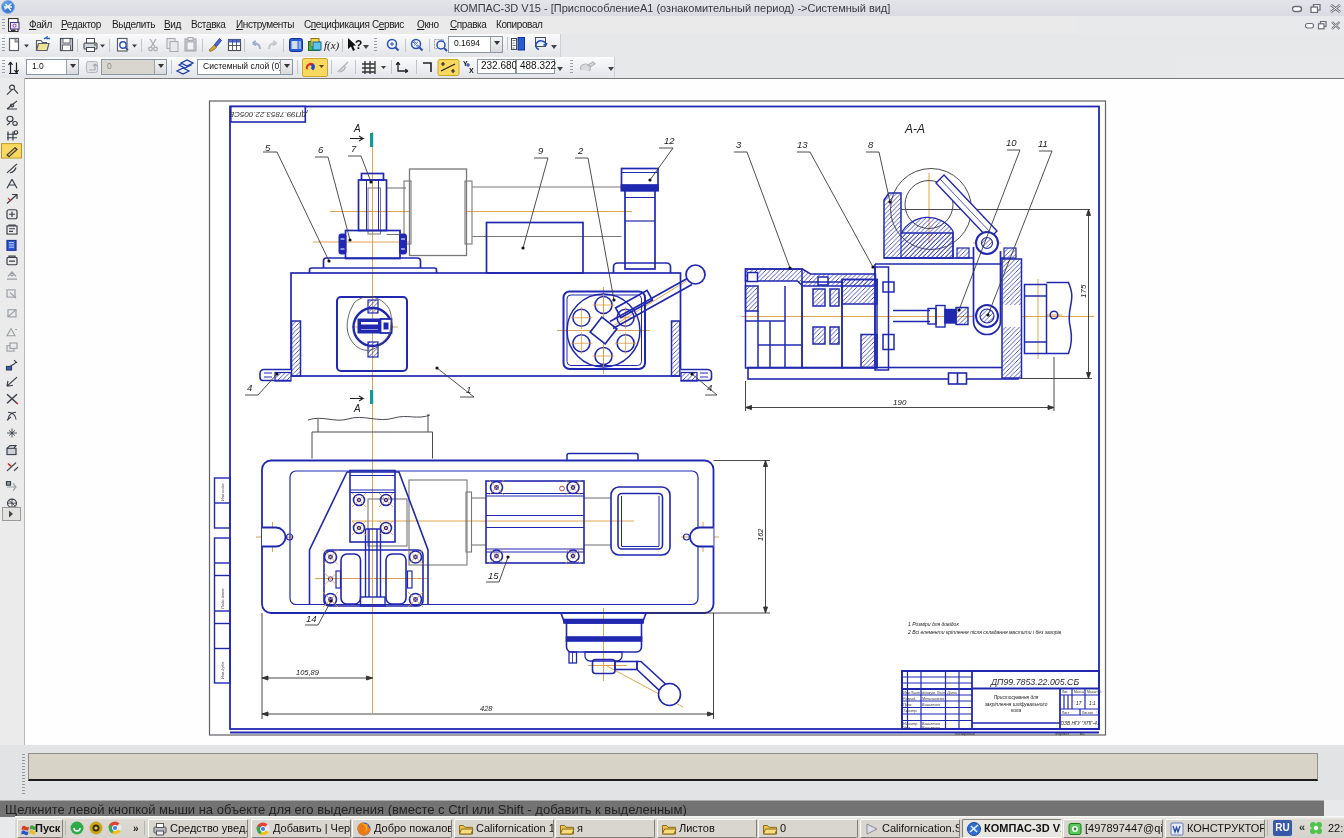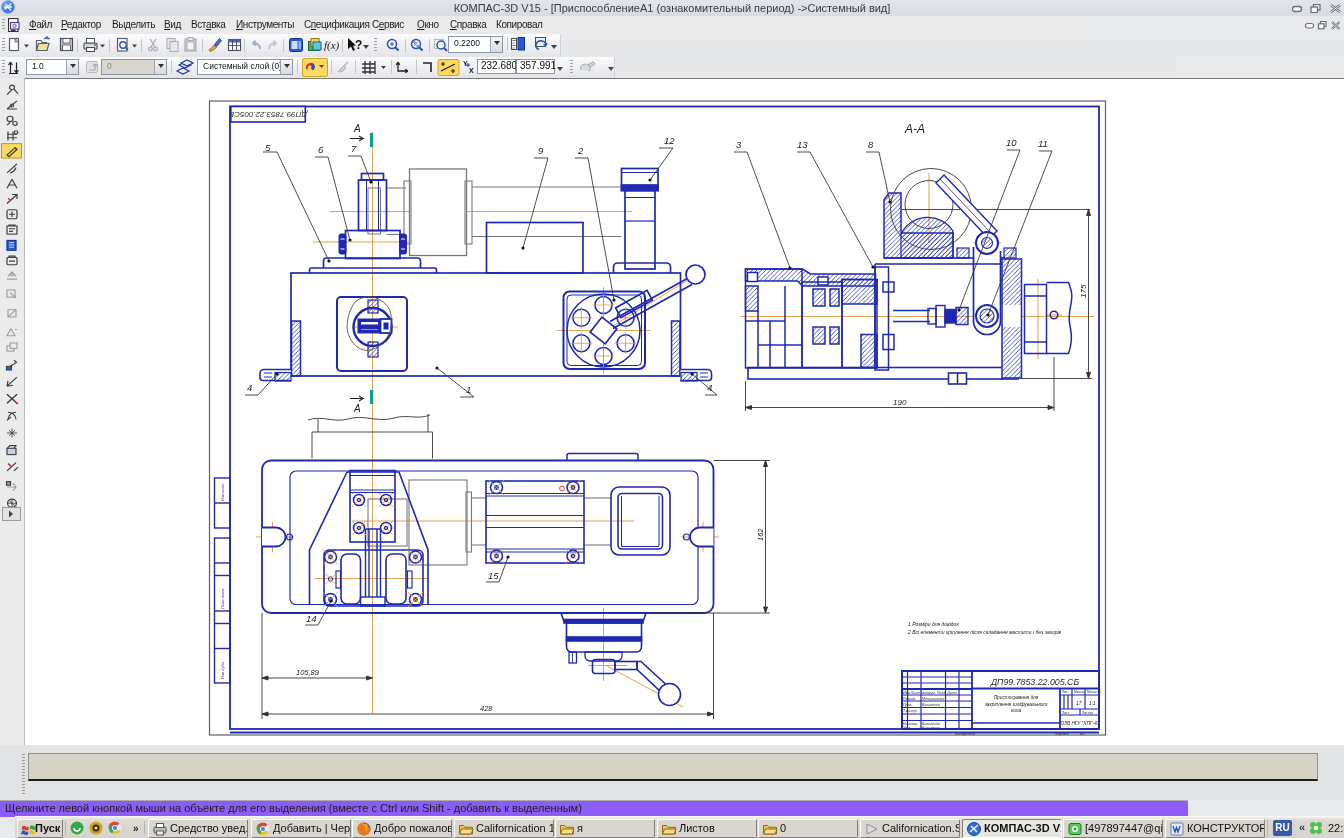--- a/index.html
+++ b/index.html
@@ -40,22 +40,22 @@
 
 #canvas{left:25px;top:78px;width:1319px;height:667px;background:#fefefe;
  border-top:1px solid #7a7a7a;}
 
 #prop{left:0;top:745px;width:1344px;height:55px;background:#e2e3e5;}
 #propbar{position:absolute;left:28px;top:8px;width:1288px;height:25px;
  background:#d7d3c7;border:1px solid #8f8f88;border-bottom:2px solid #1c1c1c;}
 #propgrip{position:absolute;left:22px;top:9px;width:3px;height:40px;
  background:repeating-linear-gradient(#9a9a96 0 1px,transparent 1px 3px);}
 
-#status{left:0;top:800px;width:1188px;height:16px;background:#8b5cf6;
- border-top:1px solid #aeadac;font-size:11px;color:#222;}
+#status{left:0;top:800px;width:1324px;height:16px;background:#737373;
+ border-top:1px solid #aeadac;font-size:13px;color:#222;}
 #status span{position:absolute;left:5px;top:1px;}
 
 #task{left:15px;top:816px;width:1344px;height:22px;
  background:linear-gradient(#f2f1ee 0,#dcd9d2 3px,#d6d3cc 100%);
  border-top:1px solid #f8f8f6;font-size:11px;color:#111;}
 .tbtn{position:absolute;top:2px;height:17px;background:#d9d6cf;
  border-top:1px solid #fdfdfb;border-left:1px solid #fdfdfb;
  border-right:1px solid #807d75;border-bottom:1px solid #807d75;
  border-radius:2px;overflow:hidden;white-space:nowrap;}
 .tbtn .lbl{position:absolute;left:21px;top:1.5px;}
@@ -228,21 +228,21 @@
   <path d="M6.2,9.5 l3.6,-3.5 m-3.4,-0.3 a0.8,0.8 0 1 0 0.1,0 m3,3.5 a0.8,0.8 0 1 0 0.1,0" stroke="#2a50b8" stroke-width="0.9" fill="none"></path>
       </g>
   <line x1="423.5" y1="3" x2="423.5" y2="16" stroke="#c2c5ca"></line>
   <g transform="translate(426,0)">
         <rect x="2.5" y="3.5" width="9" height="9" fill="none" stroke="#9aa0a8" stroke-width="1" stroke-dasharray="2 1"></rect>
   <circle cx="9" cy="9" r="4" fill="#f4f8ff" stroke="#2a50b8" stroke-width="1.5"></circle>
   <line x1="12" y1="12" x2="15" y2="15" stroke="#2a50b8" stroke-width="2"></line>
       </g>
  </svg>
  <div class="combo" style="left:448px;top:2px;width:53px;height:15px">
-      <span style="position:absolute;left:5px;top:1px">0.2200</span>
+      <span style="position:absolute;left:5px;top:1px">0.1694</span>
       <div class="btn"></div>
     </div>
  <div class="sep" style="left:507px;top:3px;height:13px"></div>
  <svg class="abs" style="left:510px;top:2px" width="46" height="17" viewBox="0 0 46 17">
   <rect x="1.5" y="2.5" width="5" height="11" fill="#fff" stroke="#474c54"></rect>
   <path d="M2.5,4.5 h3 M2.5,7 h2 M2.5,9.5 h3 M2.5,12 h2" stroke="#474c54" stroke-width="0.8"></path>
   <rect x="8" y="1.5" width="6.5" height="12.5" fill="#2a5ad0" stroke="#16309c"></rect>
   <g transform="translate(24,0)">
         <rect x="1.5" y="1.5" width="10" height="9" fill="#e8f0fc" stroke="#474c54"></rect>
   <path d="M5,13.5 a5,4.5 0 1 1 7,-4 m0,0 l-2.5,-1 m2.5,1 l1,-2.5" fill="none" stroke="#2a50b8" stroke-width="1.5"></path>
@@ -304,21 +304,21 @@
   <path d="M88,4 h8 v9" stroke="#222" stroke-width="1.6" fill="none"></path>
   <rect x="103" y="0.5" width="21" height="16" rx="2" fill="#fbd860" stroke="#caa82c"></rect>
   <path d="M106,12 L120,5 M108,3 v4 m-2,-2 h4 M118,10 v4 m-2,-2 h4" stroke="#222" stroke-width="1.2" fill="none"></path>
   <g font-size="7" fill="#111" font-weight="bold">
         <text x="128" y="7">Y</text>
         <text x="134" y="14">X</text>
       </g>
   <path d="M133,4 v4 m-2,-2 h4" stroke="#1c38a8" stroke-width="1.1" fill="none"></path>
  </svg>
  <div class="num" style="left:477px;top:2px;width:34px;height:13px">232.680</div>
- <div class="num" style="left:516px;top:2px;width:34px;height:13px">357.991</div>
+ <div class="num" style="left:516px;top:2px;width:34px;height:13px">488.322</div>
  <svg class="abs" style="left:578px;top:3px" width="28" height="14" viewBox="0 0 28 14">
   <path d="M3,10 a5,4 0 1 1 8,1 M10,5 l5,-3 2,2 -5,3 Z" fill="#d8dade" stroke="#b0b3b8" stroke-width="1.1"></path>
  </svg>
  <div class="ovf" style="left:557px;top:10px"></div>
  <div class="ovf" style="left:608px;top:10px"></div>
 </div>
 
 <div class="abs" id="leftbar">
  <svg class="abs" style="left:0;top:4px" width="24" height="520" viewBox="0 0 24 520">
   <g transform="scale(1 0.9)">

